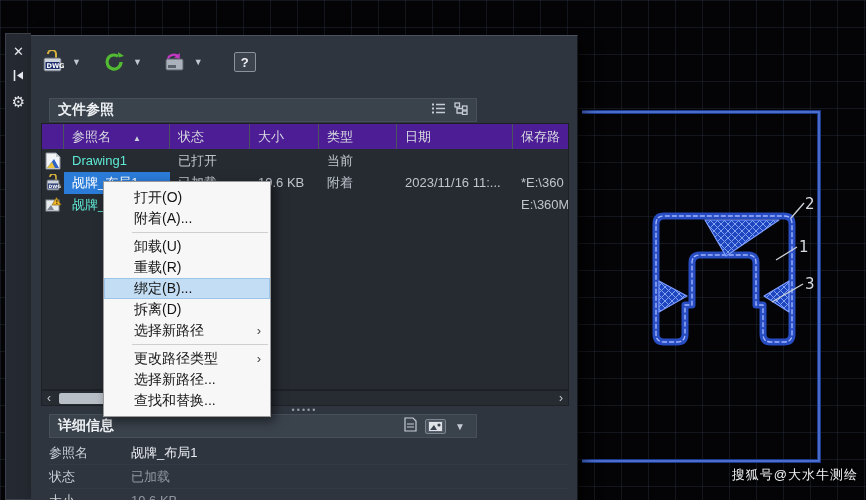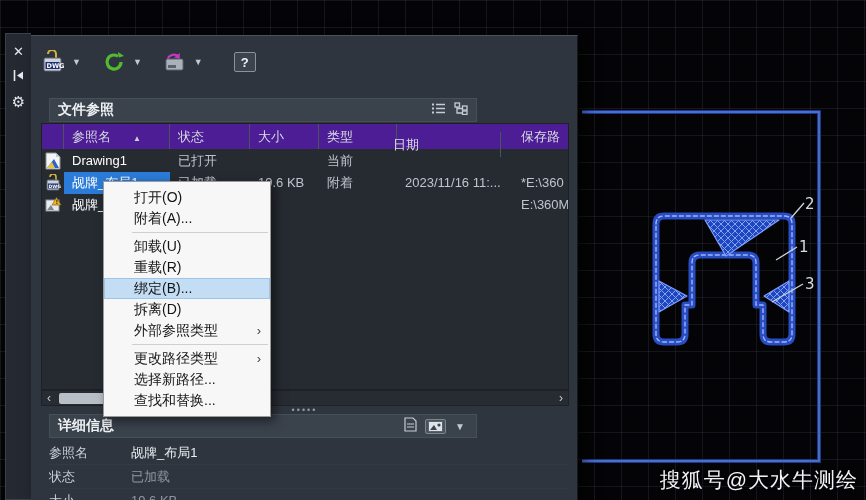--- a/index.html
+++ b/index.html
@@ -8,21 +8,21 @@
   #app { position:relative; width:866px; height:500px; overflow:hidden;
     background-color:#040406;
     background-image:
       linear-gradient(rgba(52,58,76,.33) 1px, transparent 1px),
       linear-gradient(90deg, rgba(52,58,76,.33) 1px, transparent 1px);
     background-size:27px 27px; }
 
   
   #cad-svg { position:absolute; left:0; top:0; z-index:1; }
   .watermark { position:absolute; right:8px; top:466px; z-index:2;
-    color:#f2f3f5; font-size:21px; letter-spacing:1px;
+    color:#f2f3f5; font-size:13px; letter-spacing:1px;
     text-shadow:0 0 3px rgba(0,0,0,.9); }
 
   
   .palette-titlebar { position:absolute; left:5px; top:33px; width:26px; height:467px;
     background:#252a32; border:1px solid #3a414b; border-right:none; z-index:10;
     display:flex; flex-direction:column; align-items:center; padding-top:10px; gap:9px; }
   .tb-ico { width:16px; height:16px; color:#e6e9ed; font-size:13px; line-height:16px;
     text-align:center; cursor:pointer; }
   .palette { position:absolute; left:31px; top:35px; width:547px; height:465px;
     background:#2f353e; border-top:1px solid #4a525e; border-right:1px solid #15181d;
@@ -51,21 +51,21 @@
   .thead { position:absolute; left:0; top:0; width:526px; height:25px; background:#4c1d95; }
   .th { position:absolute; top:0; height:25px; line-height:25px; color:#d8dce1;
     padding-left:8px; border-right:1px solid #4b535d; cursor:pointer; }
   .sort { font-size:8px; color:#cdd2d8; margin-left:22px; }
   .trow { position:absolute; left:0; width:526px; height:22px; line-height:22px;
     color:#bfc5cd; cursor:pointer; }
   .cell { position:absolute; top:0; height:22px; overflow:hidden; white-space:nowrap;
     padding-left:8px; }
   .namecell-sel { background:#2b7cd9; color:#fff; }
   .row-ico { position:absolute; left:2px; top:2px; width:18px; height:18px; }
-  .white-name { color:#ffffff; }
+  .white-name { color:#5eead4; }
 
   
   .hscroll { position:absolute; left:10px; top:354px; width:528px; height:16px;
     background:#272c33; border:1px solid #1e2228; display:flex; align-items:center; }
   .scr-arrow { width:14px; color:#c6cbd2; font-size:12px; text-align:center; cursor:pointer; }
   .scr-thumb { position:absolute; left:17px; top:2px; width:152px; height:11px;
     background:#b9bfc7; border-radius:2px; cursor:pointer; }
   .splitter { position:absolute; left:0; top:370px; width:547px; height:9px;
     text-align:center; color:#9299a2; font-size:9px; letter-spacing:2px; line-height:8px;
     cursor:row-resize; }
@@ -209,21 +209,21 @@
       </span>
     </div>
 
     <div class="xtable">
       <div class="thead">
         <div class="th" style="left:0;width:22px;padding-left:0;"></div>
         <div class="th" style="left:22px;width:106px;"><span>参照名</span><span class="sort">▲</span></div>
         <div class="th" style="left:128px;width:80px;">状态</div>
         <div class="th" style="left:208px;width:69px;">大小</div>
         <div class="th" style="left:277px;width:78px;">类型</div>
-        <div class="th" style="left:343px;width:116px;margin-top:8px;">日期</div>
+        <div class="th" style="left:355px;width:116px;">日期</div>
         <div class="th" style="left:471px;width:55px;border-right:none;">保存路</div>
       </div>
 
       <div class="trow" style="top:26px;">
         <svg class="row-ico" viewBox="0 0 18 18">
             <path d="M2,1 h10 l4,4 v12 h-14 Z" fill="#f2f4f6" stroke="#8a9099"></path>
             <path d="M12,1 l4,4 h-4 Z" fill="#c3c9d0"></path>
             <path d="M3,16 L10,7 L15,16 Z" fill="#2e62c8"></path>
             <path d="M3,16 L8,10 L11,16 Z" fill="#e8c23a"></path>
           </svg>
@@ -304,20 +304,20 @@
   </div>
 
   <div class="ctx-menu">
     <div class="mi">打开(O)</div>
     <div class="mi">附着(A)...</div>
     <div class="mi-sep"></div>
     <div class="mi">卸载(U)</div>
     <div class="mi">重载(R)</div>
     <div class="mi mi-hl">绑定(B)...</div>
     <div class="mi">拆离(D)</div>
-    <div class="mi"><span>外部参照类型</span><span class="mi-sub">›</span></div>
+    <div class="mi"><span>选择新路径</span><span class="mi-sub">›</span></div>
     <div class="mi-sep"></div>
     <div class="mi"><span>更改路径类型</span><span class="mi-sub">›</span></div>
     <div class="mi">选择新路径...</div>
     <div class="mi">查找和替换...</div>
   </div>
 
 </div>
 
 </body></html>

